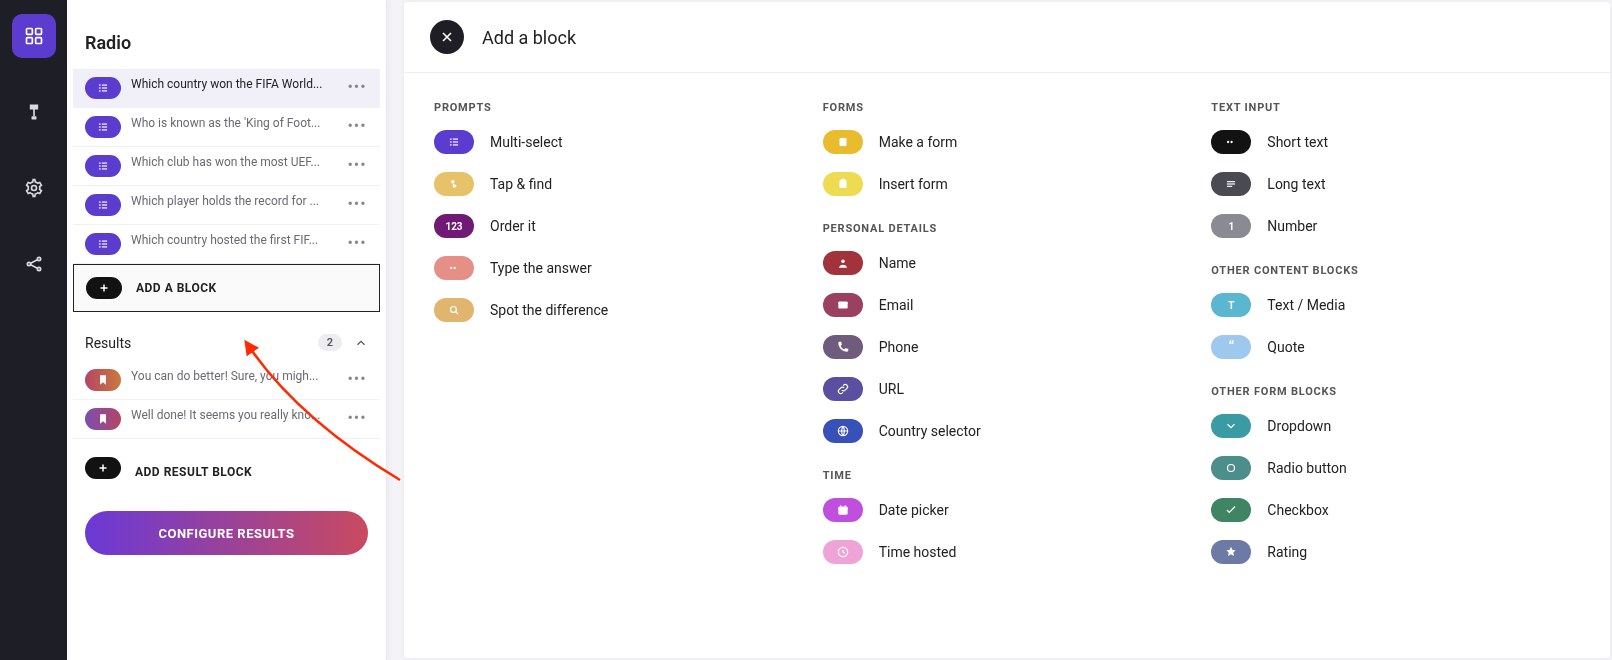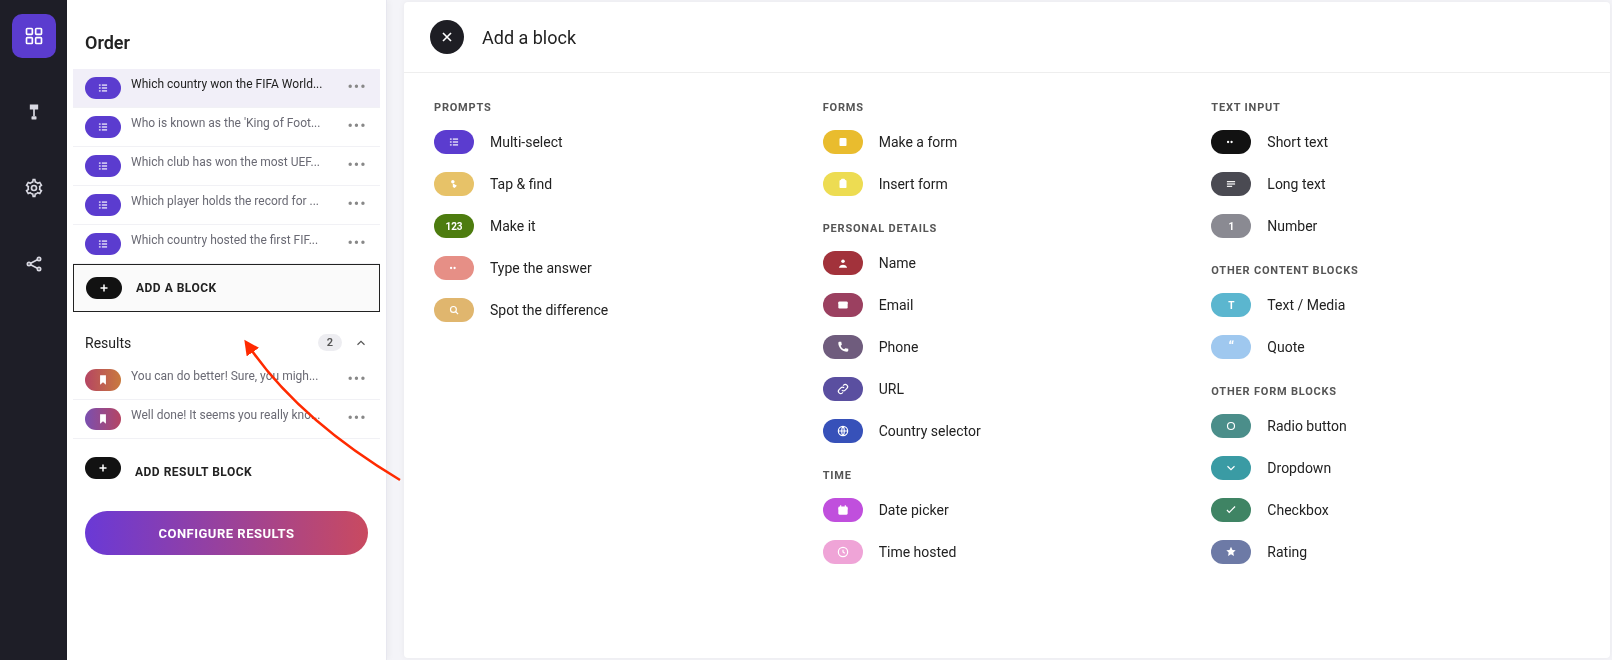--- a/index.html
+++ b/index.html
@@ -87,21 +87,21 @@
     <svg viewBox="0 0 24 24" fill="none" stroke="currentColor" stroke-width="2">
         <circle cx="6" cy="12" r="2"></circle>
         <circle cx="18" cy="6" r="2"></circle>
         <circle cx="18" cy="18" r="2"></circle>
         <path d="M8 11l8-4M8 13l8 4"></path>
       </svg>
   </div>
 </div>
 
 <div class="blocks-panel">
-  <div class="bp-title">Order</div>
+  <div class="bp-title">Radio</div>
 
   <div class="q-list" id="questions-list">
       <div class="q-row active">
         <span class="q-chip" style="background:#5b3ccf;color:#fff">
           <svg viewBox="0 0 24 24" fill="currentColor">
             <rect x="5" y="6" width="3" height="2"></rect>
             <rect x="10" y="6" width="9" height="2"></rect>
             <rect x="5" y="11" width="3" height="2"></rect>
             <rect x="10" y="11" width="9" height="2"></rect>
             <rect x="5" y="16" width="3" height="2"></rect>
@@ -251,24 +251,24 @@
           <div class="block-row">
             <span class="block-chip" style="background:#e7c268">
               <svg viewBox="0 0 24 24" fill="currentColor">
                 <circle cx="10" cy="8" r="3"></circle>
                 <path d="M10 11v6l3 2 4-4-5-3z"></path>
               </svg>
             </span>
             <span class="block-label">Tap &amp; find</span>
           </div>
           <div class="block-row">
-            <span class="block-chip" style="background:#4d7c0f">
+            <span class="block-chip" style="background:#701a75">
               <span class="txt">123</span>
             </span>
-            <span class="block-label">Make it</span>
+            <span class="block-label">Order it</span>
           </div>
           <div class="block-row">
             <span class="block-chip" style="background:#e68f86">
               <svg viewBox="0 0 24 24" fill="currentColor">
                 <circle cx="7" cy="12" r="2"></circle>
                 <circle cx="13" cy="12" r="2"></circle>
               </svg>
             </span>
             <span class="block-label">Type the answer</span>
           </div>
@@ -415,34 +415,34 @@
           <div class="block-row">
             <span class="block-chip" style="background:#9fc8ef">
               <span class="txt" style="font-size:14px">“</span>
             </span>
             <span class="block-label">Quote</span>
           </div>
         </div>
         <div class="group">
           <div class="col-heading">OTHER FORM BLOCKS</div>
           <div class="block-row">
+            <span class="block-chip" style="background:#3a9ba4">
+              <svg viewBox="0 0 24 24" fill="none" stroke="currentColor" stroke-width="2">
+                <path d="M6 9l6 6 6-6"></path>
+              </svg>
+            </span>
+            <span class="block-label">Dropdown</span>
+          </div>
+          <div class="block-row">
             <span class="block-chip" style="background:#4b8e8a">
               <svg viewBox="0 0 24 24" fill="none" stroke="currentColor" stroke-width="2">
                 <circle cx="12" cy="12" r="6"></circle>
               </svg>
             </span>
             <span class="block-label">Radio button</span>
-          </div>
-          <div class="block-row">
-            <span class="block-chip" style="background:#3a9ba4">
-              <svg viewBox="0 0 24 24" fill="none" stroke="currentColor" stroke-width="2">
-                <path d="M6 9l6 6 6-6"></path>
-              </svg>
-            </span>
-            <span class="block-label">Dropdown</span>
           </div>
           <div class="block-row">
             <span class="block-chip" style="background:#3f8464">
               <svg viewBox="0 0 24 24" fill="none" stroke="currentColor" stroke-width="2">
                 <path d="M5 12l4 4 10-10"></path>
               </svg>
             </span>
             <span class="block-label">Checkbox</span>
           </div>
           <div class="block-row">

